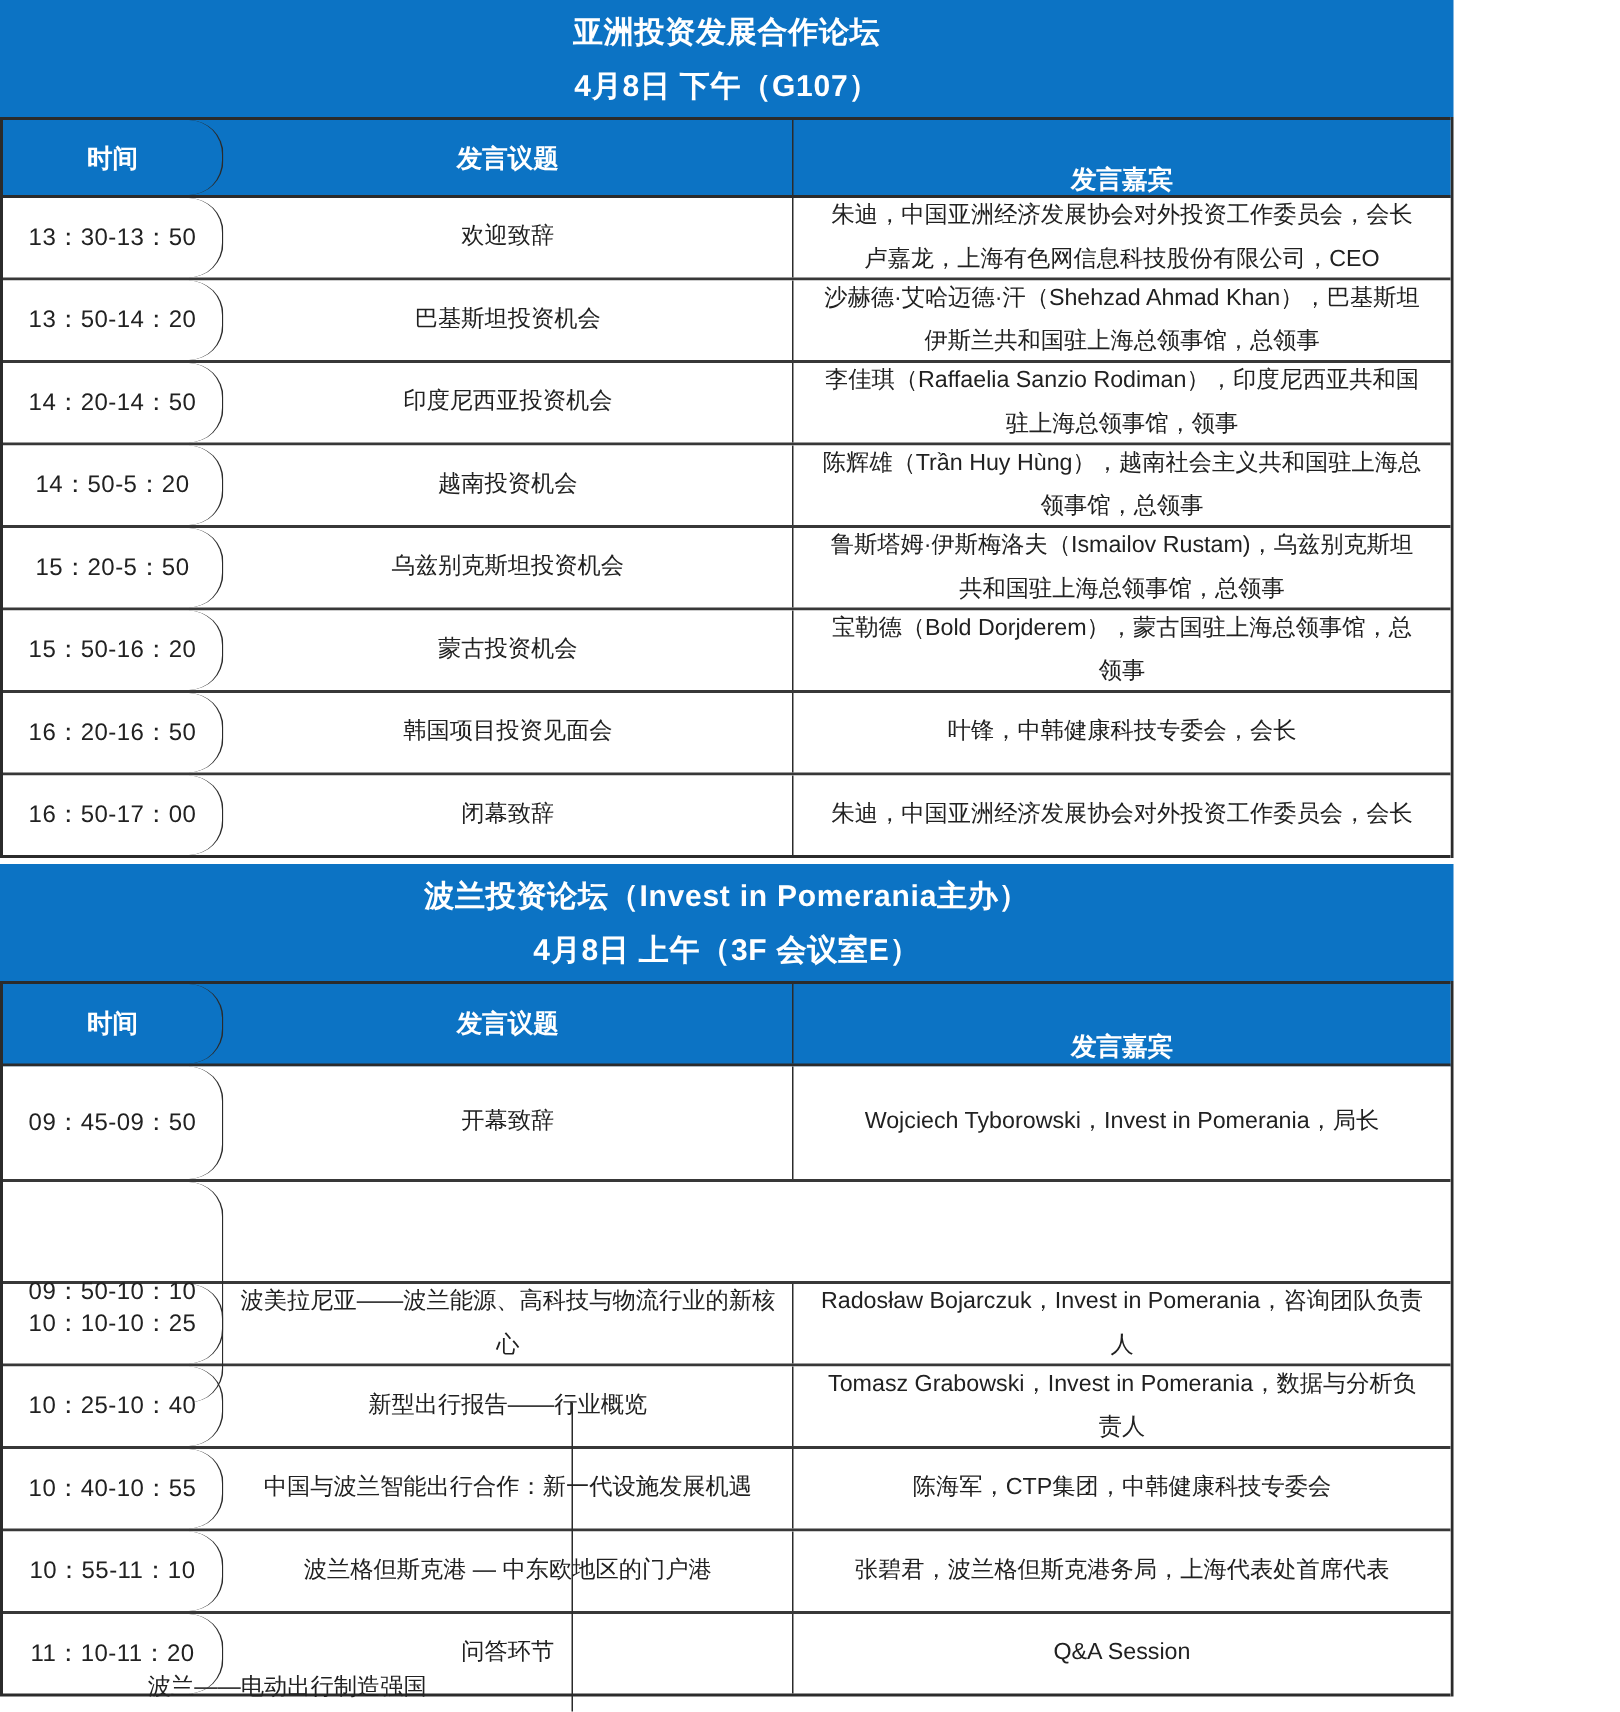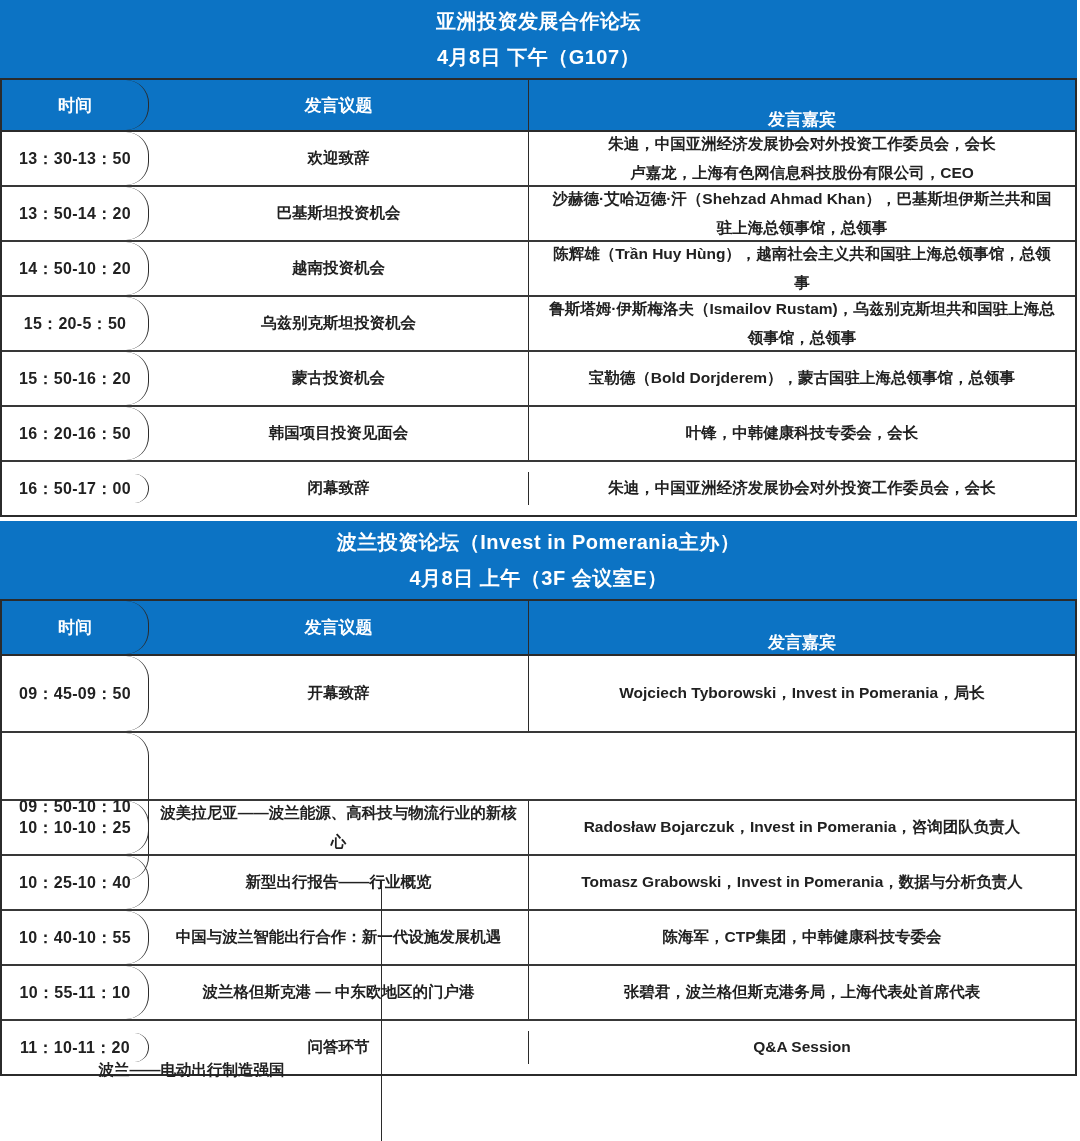--- a/index.html
+++ b/index.html
@@ -1,42 +1,42 @@
 <!DOCTYPE html>
 <html style="--accent: #0C73C4; --text: #212121;"><head>
 <meta charset="utf-8">
 <style>
   :root { --accent:#0C73C4; --line:#2b2b2b; --text:#212121; }
   * { box-sizing: border-box; margin:0; padding:0; }
   html,body { width:1080px; height:1141px; background:#ffffff; overflow:hidden; }
   body { font-family:"Liberation Sans","DejaVu Sans",sans-serif; color:var(--text); }
 
-  .page { width:1077px; }
+  .page { width:969px; }
 
   .banner {
     height:78px; background:var(--accent); color:#ffffff;
     display:flex; flex-direction:column; align-items:center; justify-content:center;
     gap:9px; font-weight:bold; font-size:20px; letter-spacing:0.5px;
   }
 
   .tbl { border-left:2px solid var(--line); border-right:2px solid var(--line); }
 
   .tr { display:flex; width:100%; }
   .thead { height:54px; background:var(--accent); color:#ffffff; font-weight:bold;
            font-size:17px; border-top:2px solid var(--line); border-bottom:2px solid var(--line); }
   .thead .td { border-right:1px solid var(--line); }
   .thead .td:last-child { border-right:none;margin-top:29px; }
 
   .td { display:flex; align-items:center; justify-content:center; text-align:center; }
   .col-time    { width:147px; flex:0 0 147px;border-radius:23px; }
   .col-topic   { width:380px; flex:0 0 380px; padding:2px 10px; }
   .col-speaker { flex:1 1 auto; padding:2px 18px; }
 
-  .tbody .tr { height:55px; background:#ffffff; border-bottom:2px solid #383838; font-size:15.5px; line-height:1.82;font-weight:bold; }
-  .tbody .tr:last-child { border-bottom:2px solid var(--line);align-items:center; }
+  .tbody .tr { height:55px; background:#ffffff; border-bottom:2px solid #383838; font-size:15.5px; line-height:1.82; }
+  .tbody .tr:last-child { border-bottom:2px solid var(--line); }
   .tbody .td { border-right:1px solid var(--line); }
   .tbody .td:last-child { border-right:none; }
   .tbody .col-time { font-size:16px; letter-spacing:0.3px; }
 
   .sec2 { margin-top:4px; }
   .sec2 .thead { height:57px; }
   .sec2 .tbody .tr:nth-child(1) { height:77px; }
   .sec2 .tbody .tr:nth-child(2) { height:68px;flex-direction:column; }
 </style>
 </head>
@@ -65,23 +65,30 @@
   </div>
 
   <div class="tr">
     <div class="td col-time">13：50-14：20</div>
     <div class="td col-topic">巴基斯坦投资机会</div>
     <div class="td col-speaker">
               <div>沙赫德·艾哈迈德·汗（Shehzad Ahmad Khan），巴基斯坦伊斯兰共和国驻上海总领事馆，总领事</div>
             </div>
   </div>
 
+  <div class="tr">
+    <div class="td col-time">14：20-14：50</div>
+    <div class="td col-topic">印度尼西亚投资机会</div>
+    <div class="td col-speaker">
+              <div>李佳琪（Raffaelia Sanzio Rodiman），印度尼西亚共和国驻上海总领事馆，领事</div>
+            </div>
+  </div>
 
   <div class="tr">
-    <div class="td col-time">14：50-10：20</div>
+    <div class="td col-time">14：50-5：20</div>
     <div class="td col-topic">越南投资机会</div>
     <div class="td col-speaker">
               <div>陈辉雄（Trần Huy Hùng），越南社会主义共和国驻上海总领事馆，总领事</div>
             </div>
   </div>
 
   <div class="tr">
     <div class="td col-time">15：20-5：50</div>
     <div class="td col-topic">乌兹别克斯坦投资机会</div>
     <div class="td col-speaker">

